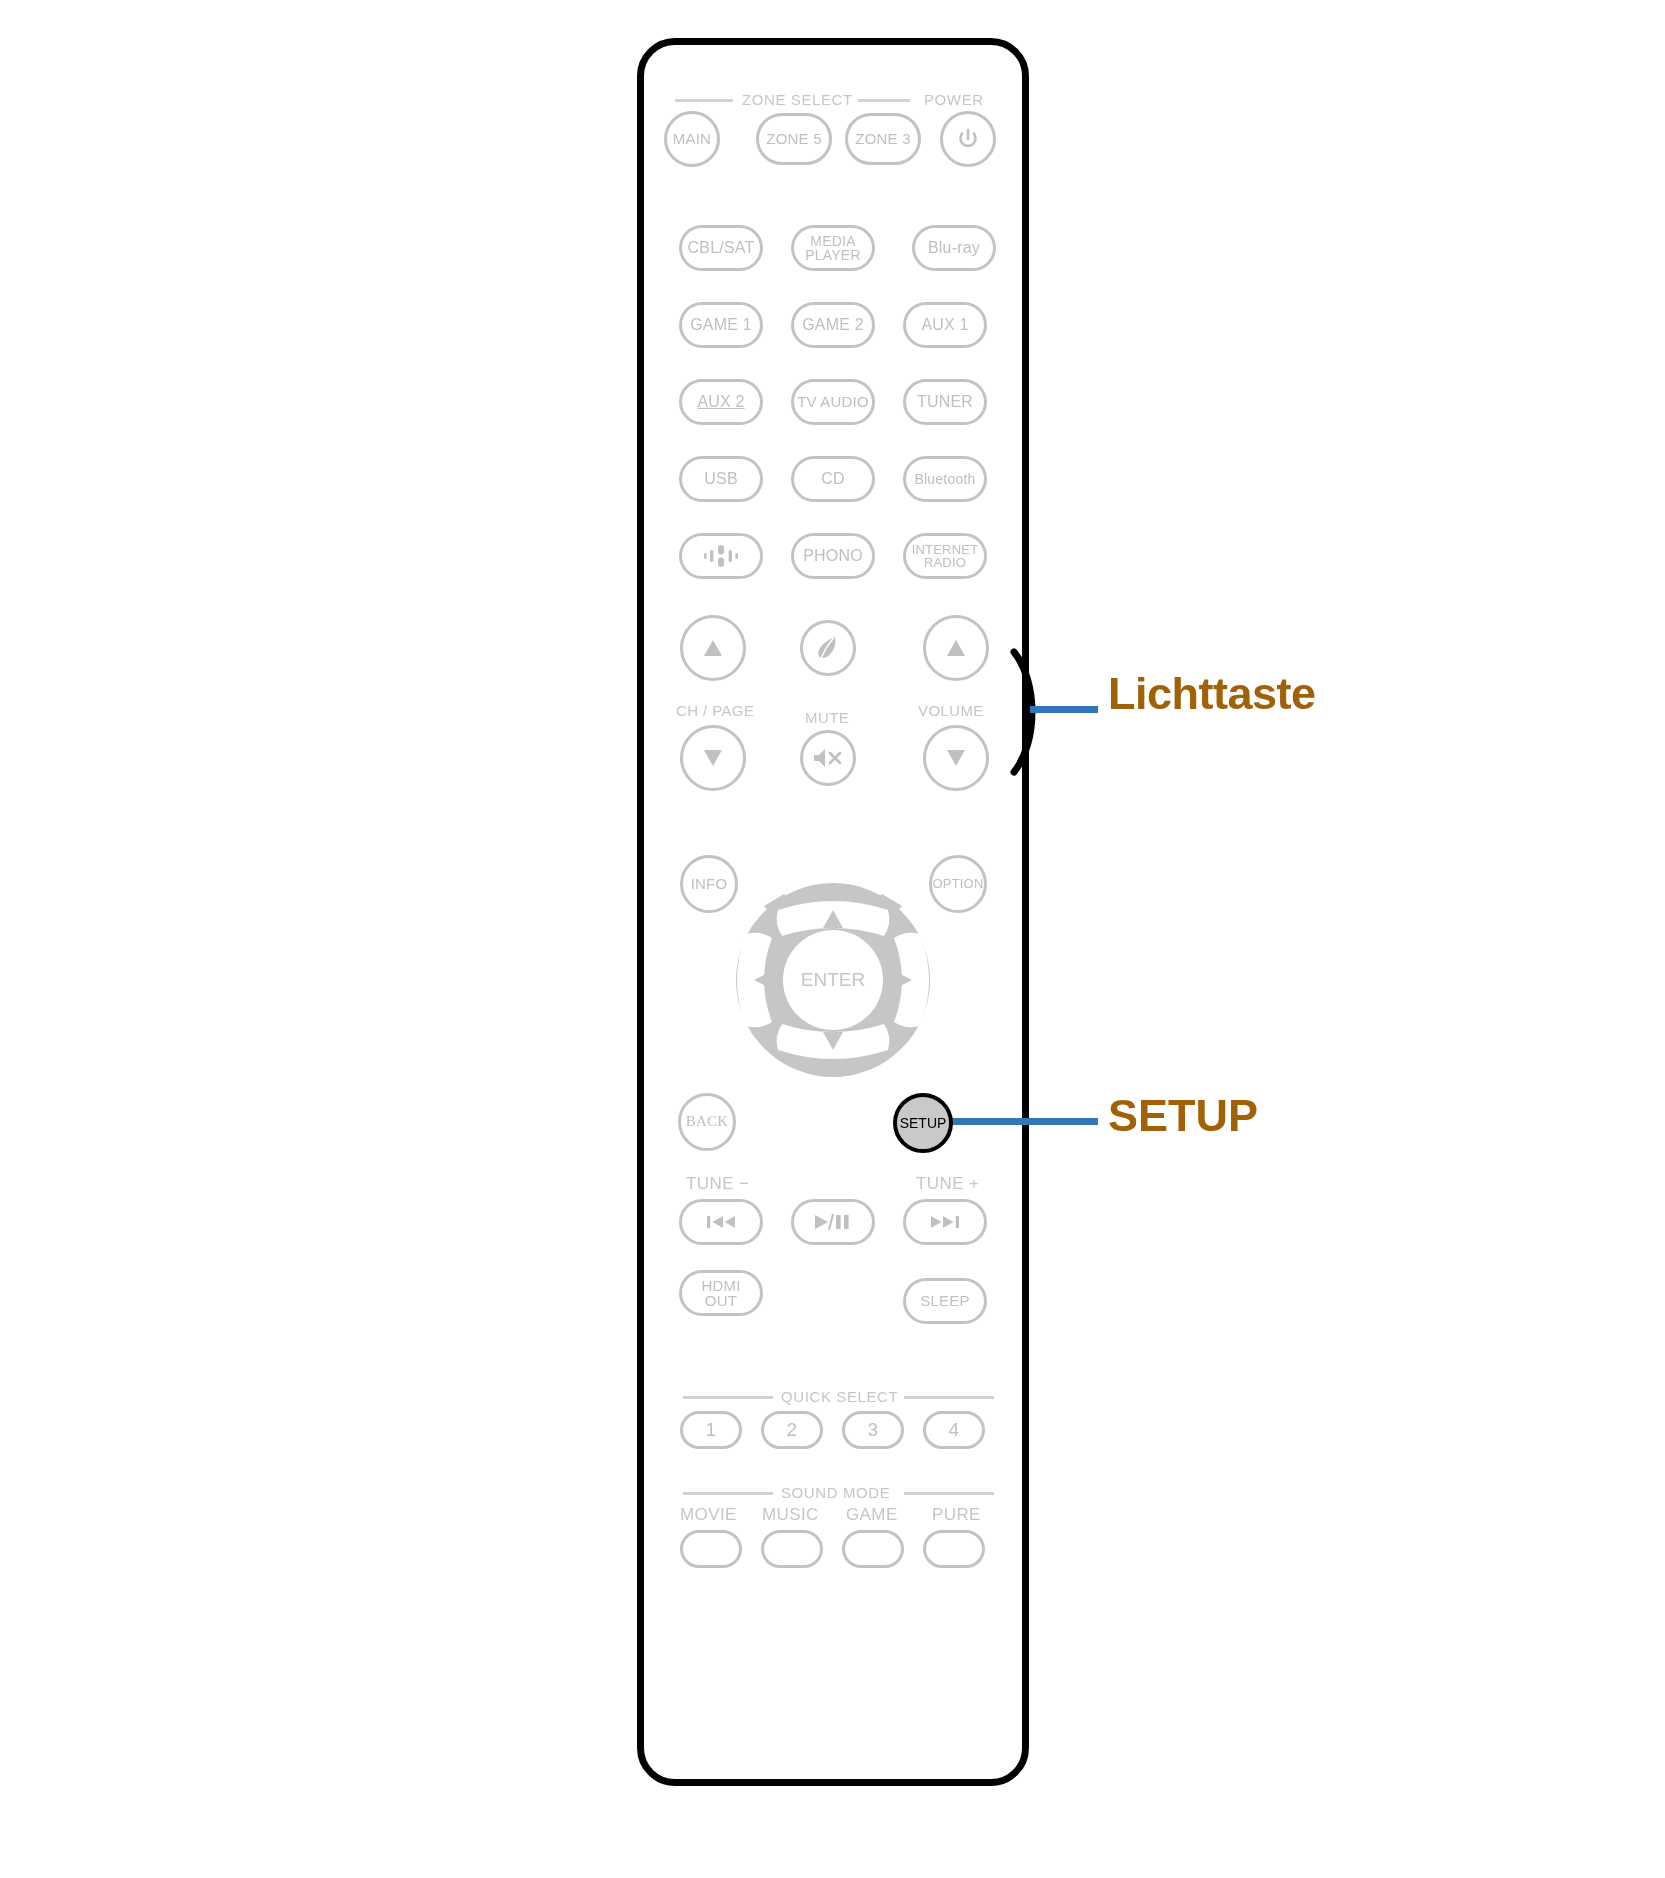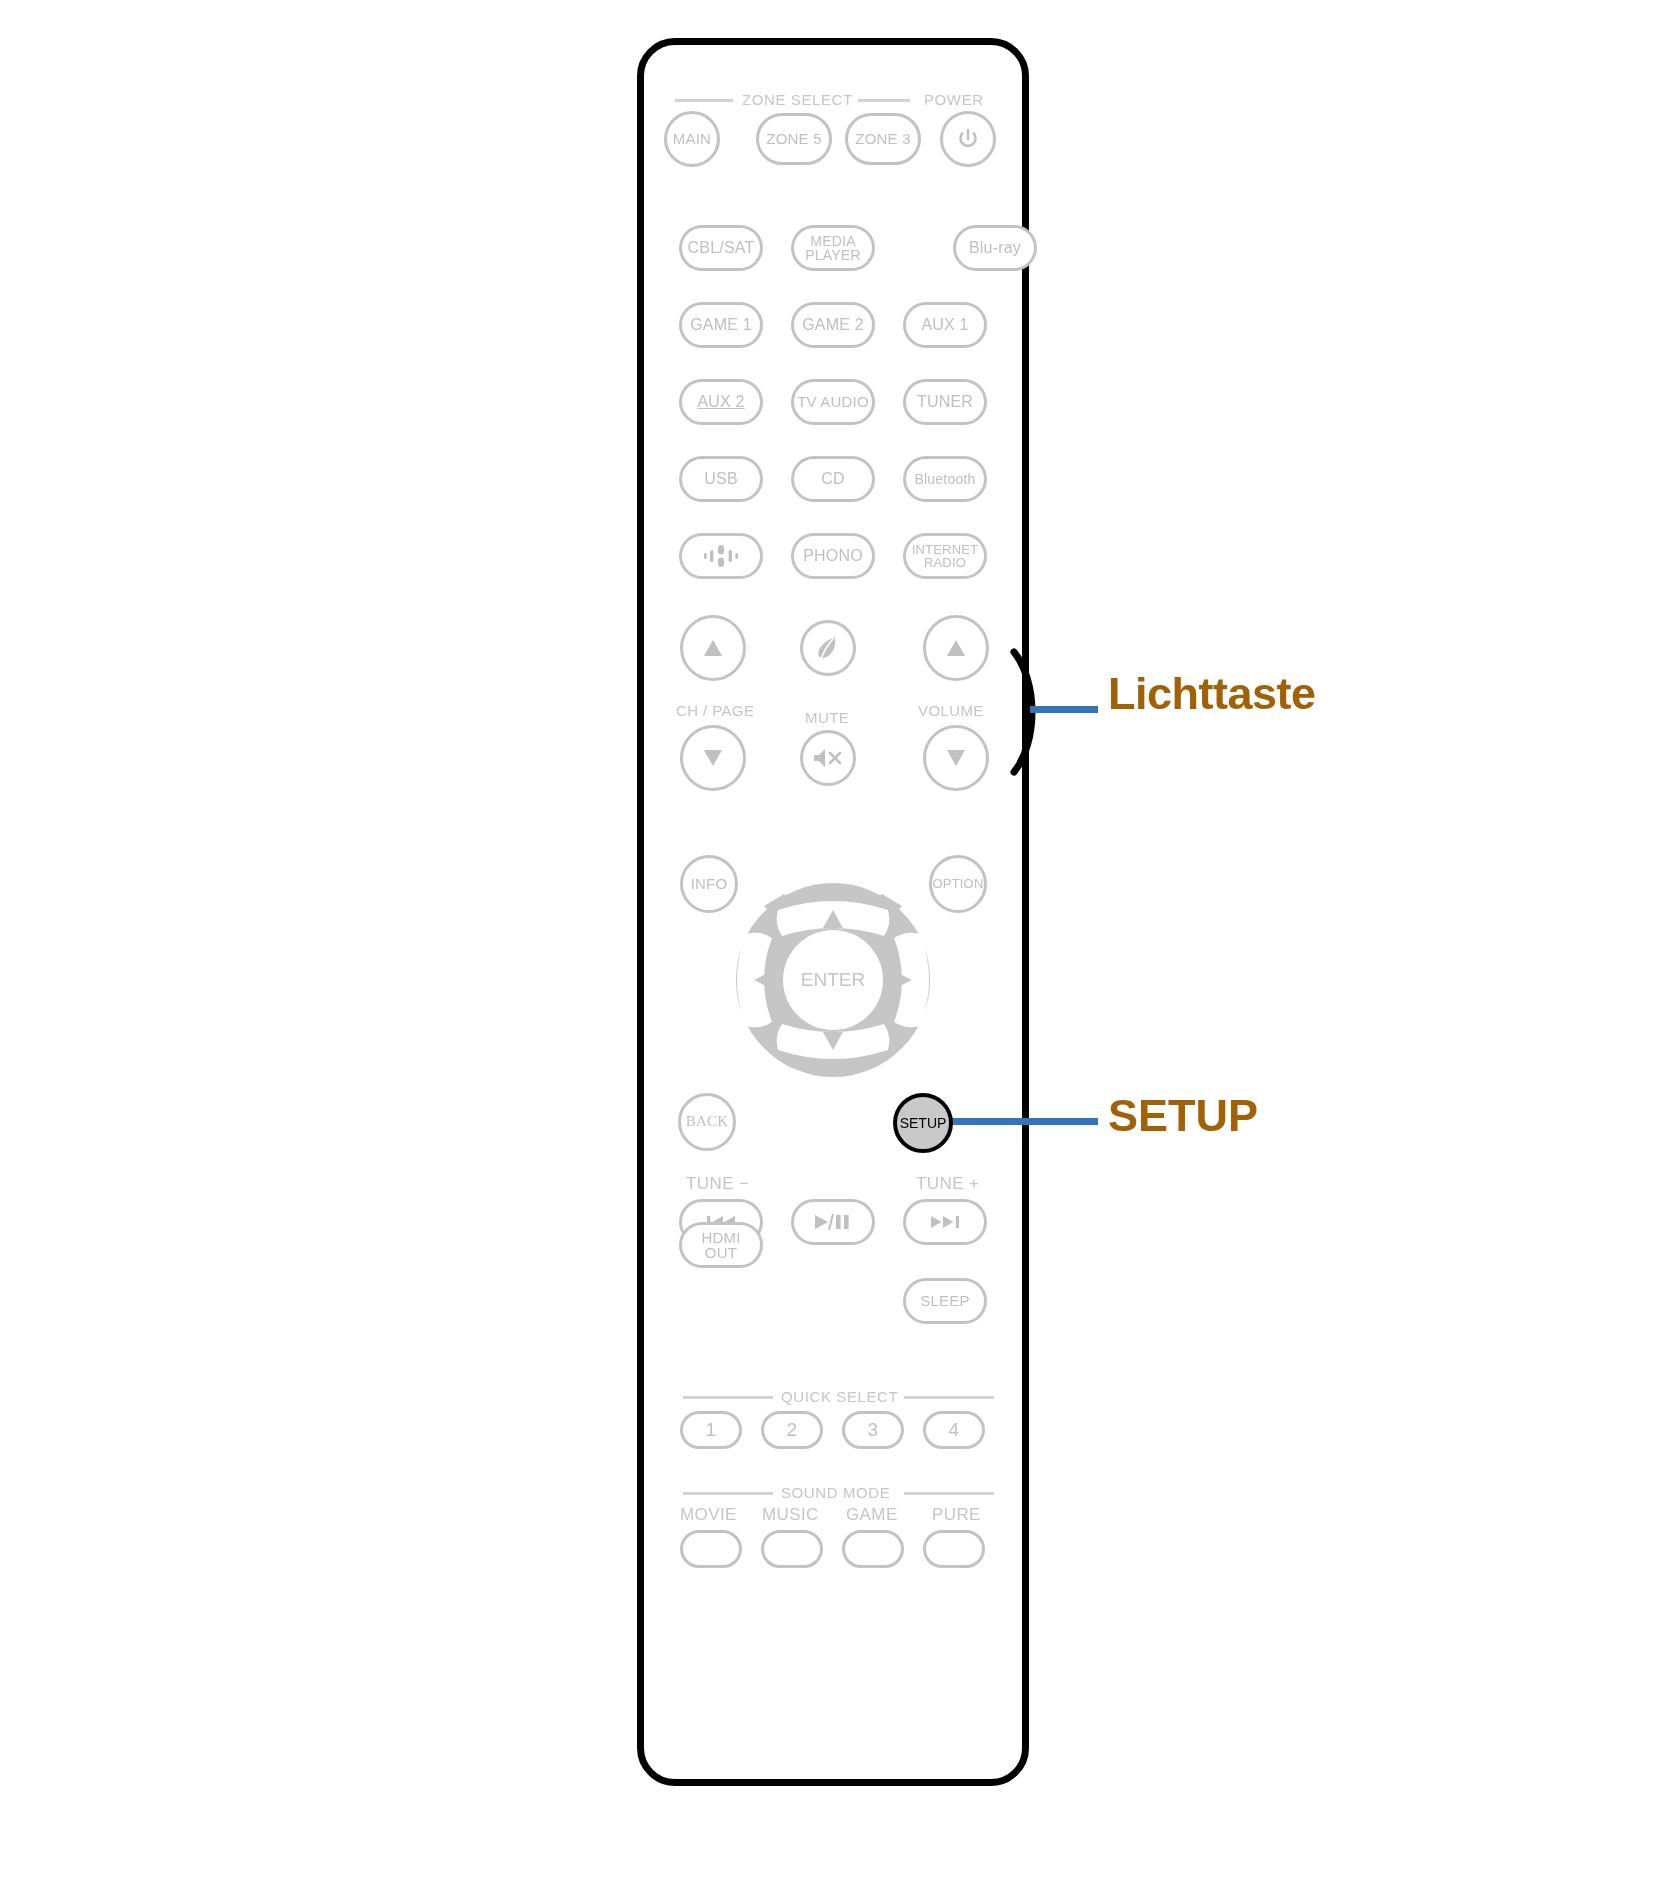--- a/index.html
+++ b/index.html
@@ -93,21 +93,21 @@
         <path d="M7.2 7.4 A 7.6 7.6 0 1 0 18.8 7.4" stroke="#c0c0c0" stroke-width="2.6" fill="none" stroke-linecap="round"></path>
       </svg>
     </span>
   </div>
 
   <div class="btn" style="left:679px;top:225px;width:84px;height:46px;font-size:16px;">CBL/SAT</div>
   <div class="btn" style="left:791px;top:225px;width:84px;height:46px;font-size:14px;flex-direction:column;">
     <span>MEDIA</span>
     <span>PLAYER</span>
   </div>
-  <div class="btn" style="left:953px;top:225px;width:84px;height:46px;font-size:16px;">Blu-ray</div>
+  <div class="btn" style="left:912px;top:225px;width:84px;height:46px;font-size:16px;">Blu-ray</div>
 
   <div class="btn" style="left:679px;top:302px;width:84px;height:46px;font-size:16px;">GAME 1</div>
   <div class="btn" style="left:791px;top:302px;width:84px;height:46px;font-size:16px;">GAME 2</div>
   <div class="btn" style="left:903px;top:302px;width:84px;height:46px;font-size:16px;">AUX 1</div>
 
   <div class="btn" style="left:679px;top:379px;width:84px;height:46px;font-size:16px;text-decoration:underline;">AUX 2</div>
   <div class="btn" style="left:791px;top:379px;width:84px;height:46px;font-size:15px;">TV AUDIO</div>
   <div class="btn" style="left:903px;top:379px;width:84px;height:46px;font-size:16px;">TUNER</div>
 
   <div class="btn" style="left:679px;top:456px;width:84px;height:46px;font-size:16px;">USB</div>
@@ -248,21 +248,21 @@
   <div class="btn" style="left:903px;top:1199px;width:84px;height:46px;">
     <span>
       <svg width="34" height="16" viewBox="0 0 34 16">
         <path d="M3 2 L3 14 L13.5 8 Z" fill="#c0c0c0"></path>
         <path d="M15 2 L15 14 L25.5 8 Z" fill="#c0c0c0"></path>
         <rect x="27.8" y="2" width="3.2" height="12" fill="#c0c0c0"></rect>
       </svg>
     </span>
   </div>
 
-  <div class="btn" style="left:679px;top:1222px;width:84px;height:46px;font-size:15px;flex-direction:column;">
+  <div class="btn" style="left:679px;top:1270px;width:84px;height:46px;font-size:15px;flex-direction:column;">
     <span>HDMI</span>
     <span>OUT</span>
   </div>
   <div class="btn" style="left:903px;top:1278px;width:84px;height:46px;font-size:15px;">SLEEP</div>
 
   <div class="secline" style="left:683px;top:1396px;width:90px;"></div>
   <div class="grouphdr" style="left:781px;top:1388px;">QUICK SELECT</div>
   <div class="secline" style="left:904px;top:1396px;width:90px;"></div>
 
   <div class="btn" style="left:680px;top:1411px;width:62px;height:38px;font-size:19px;">1</div>

